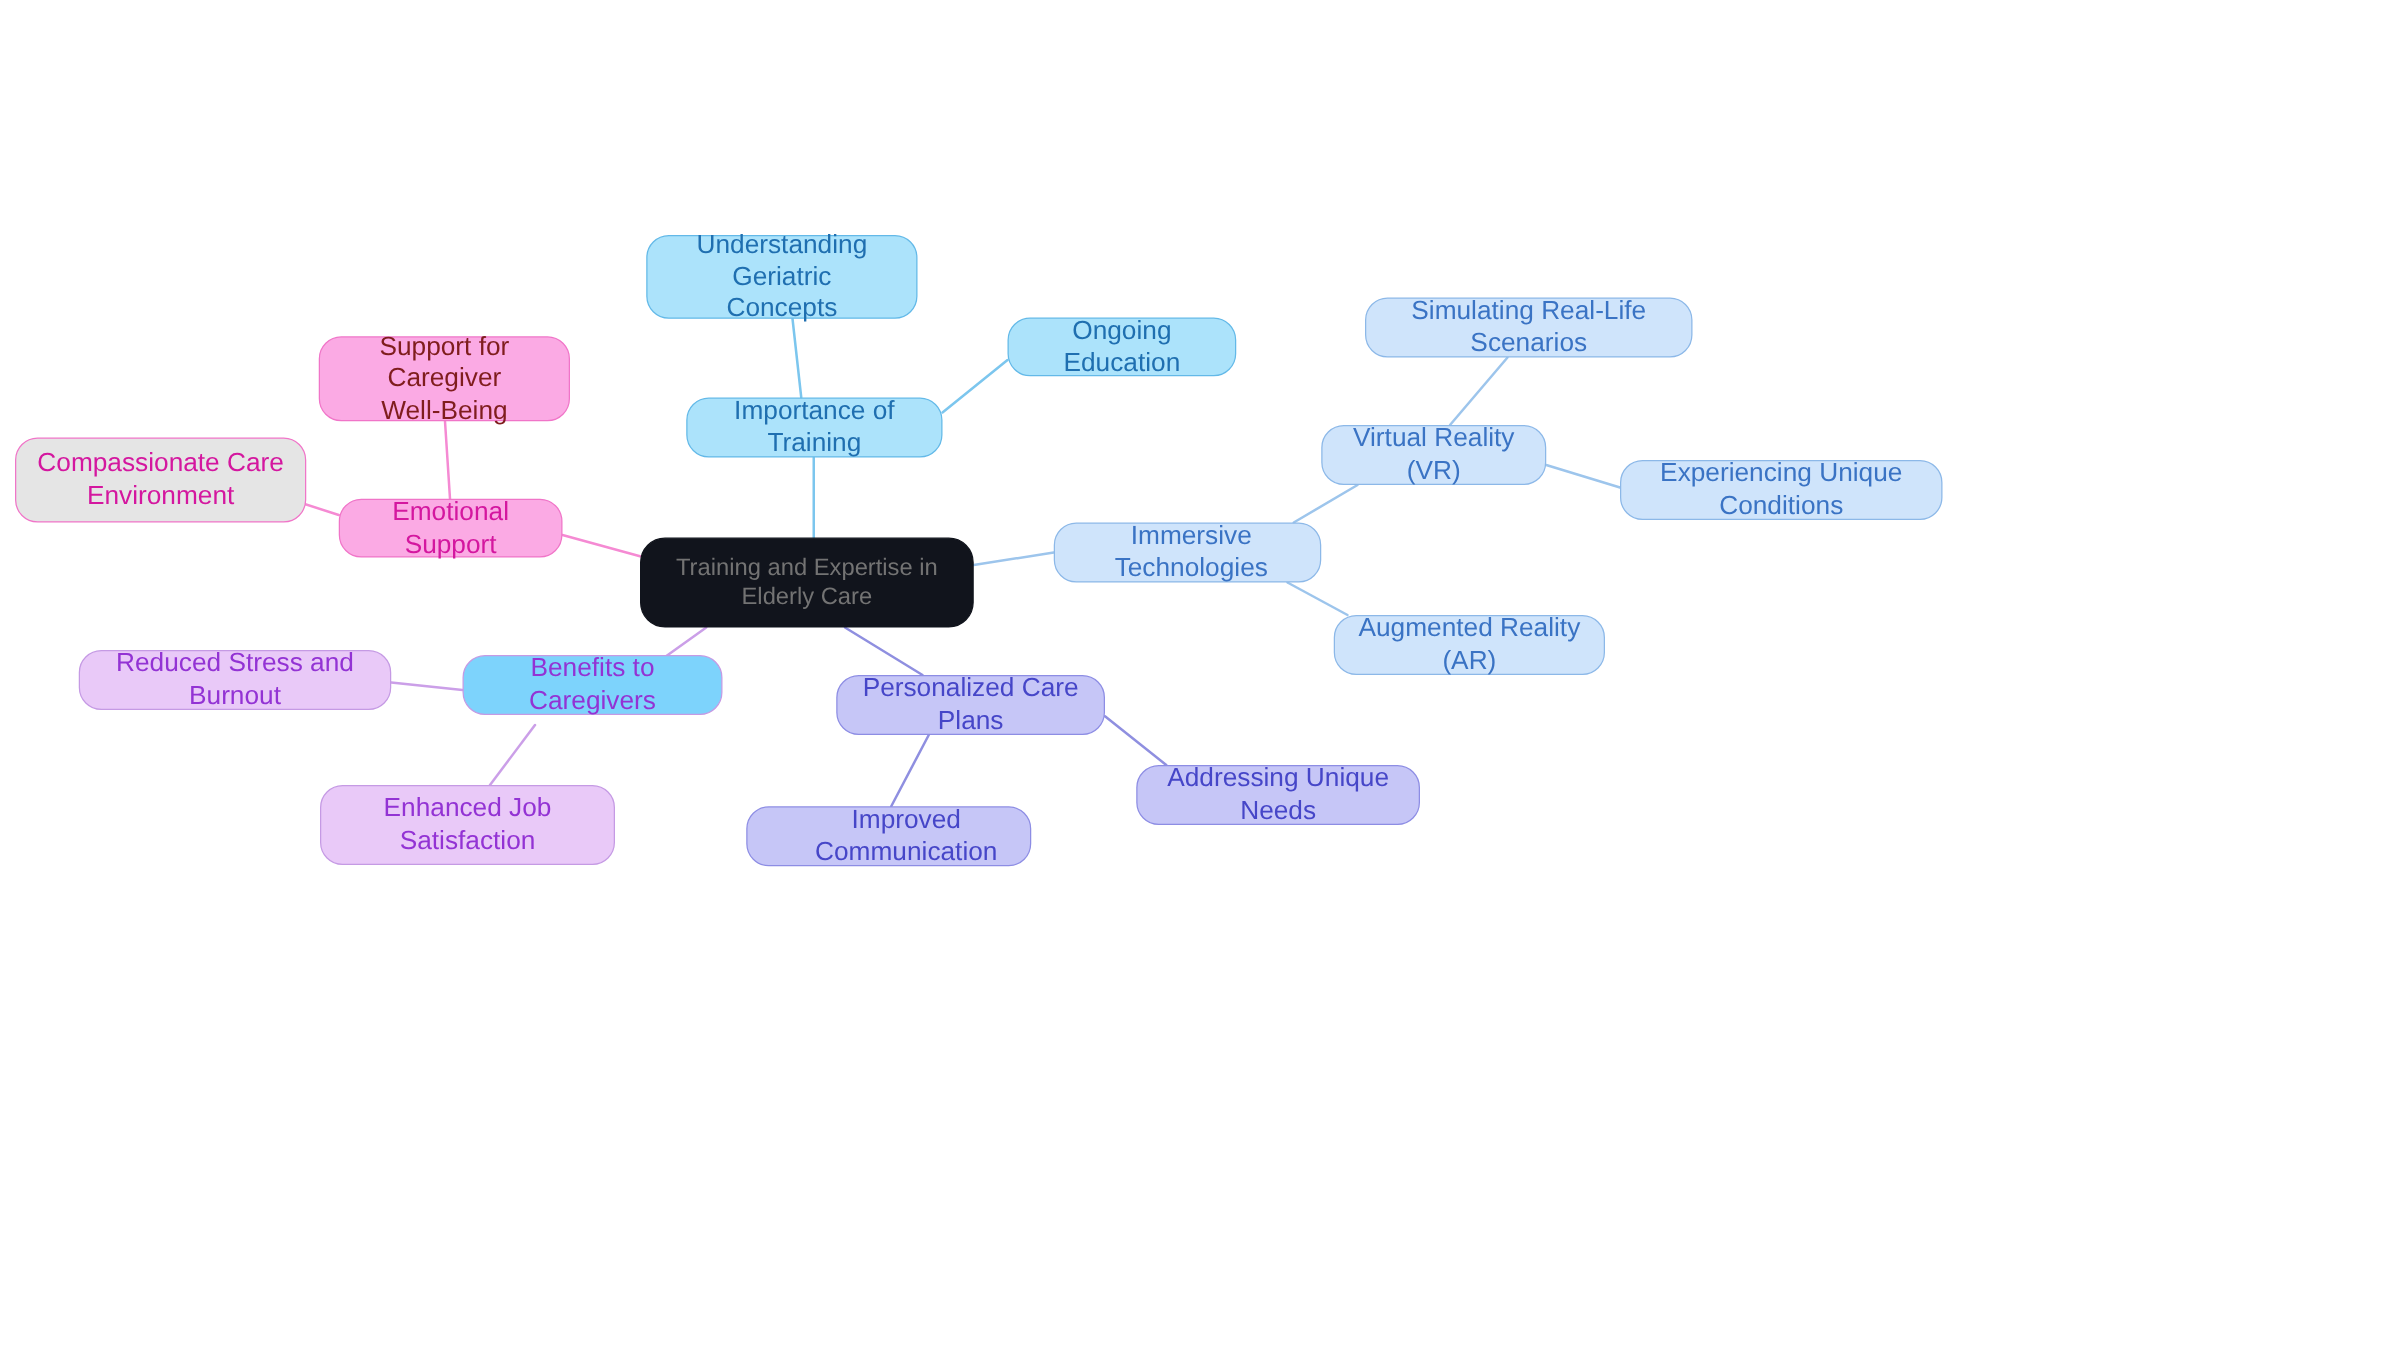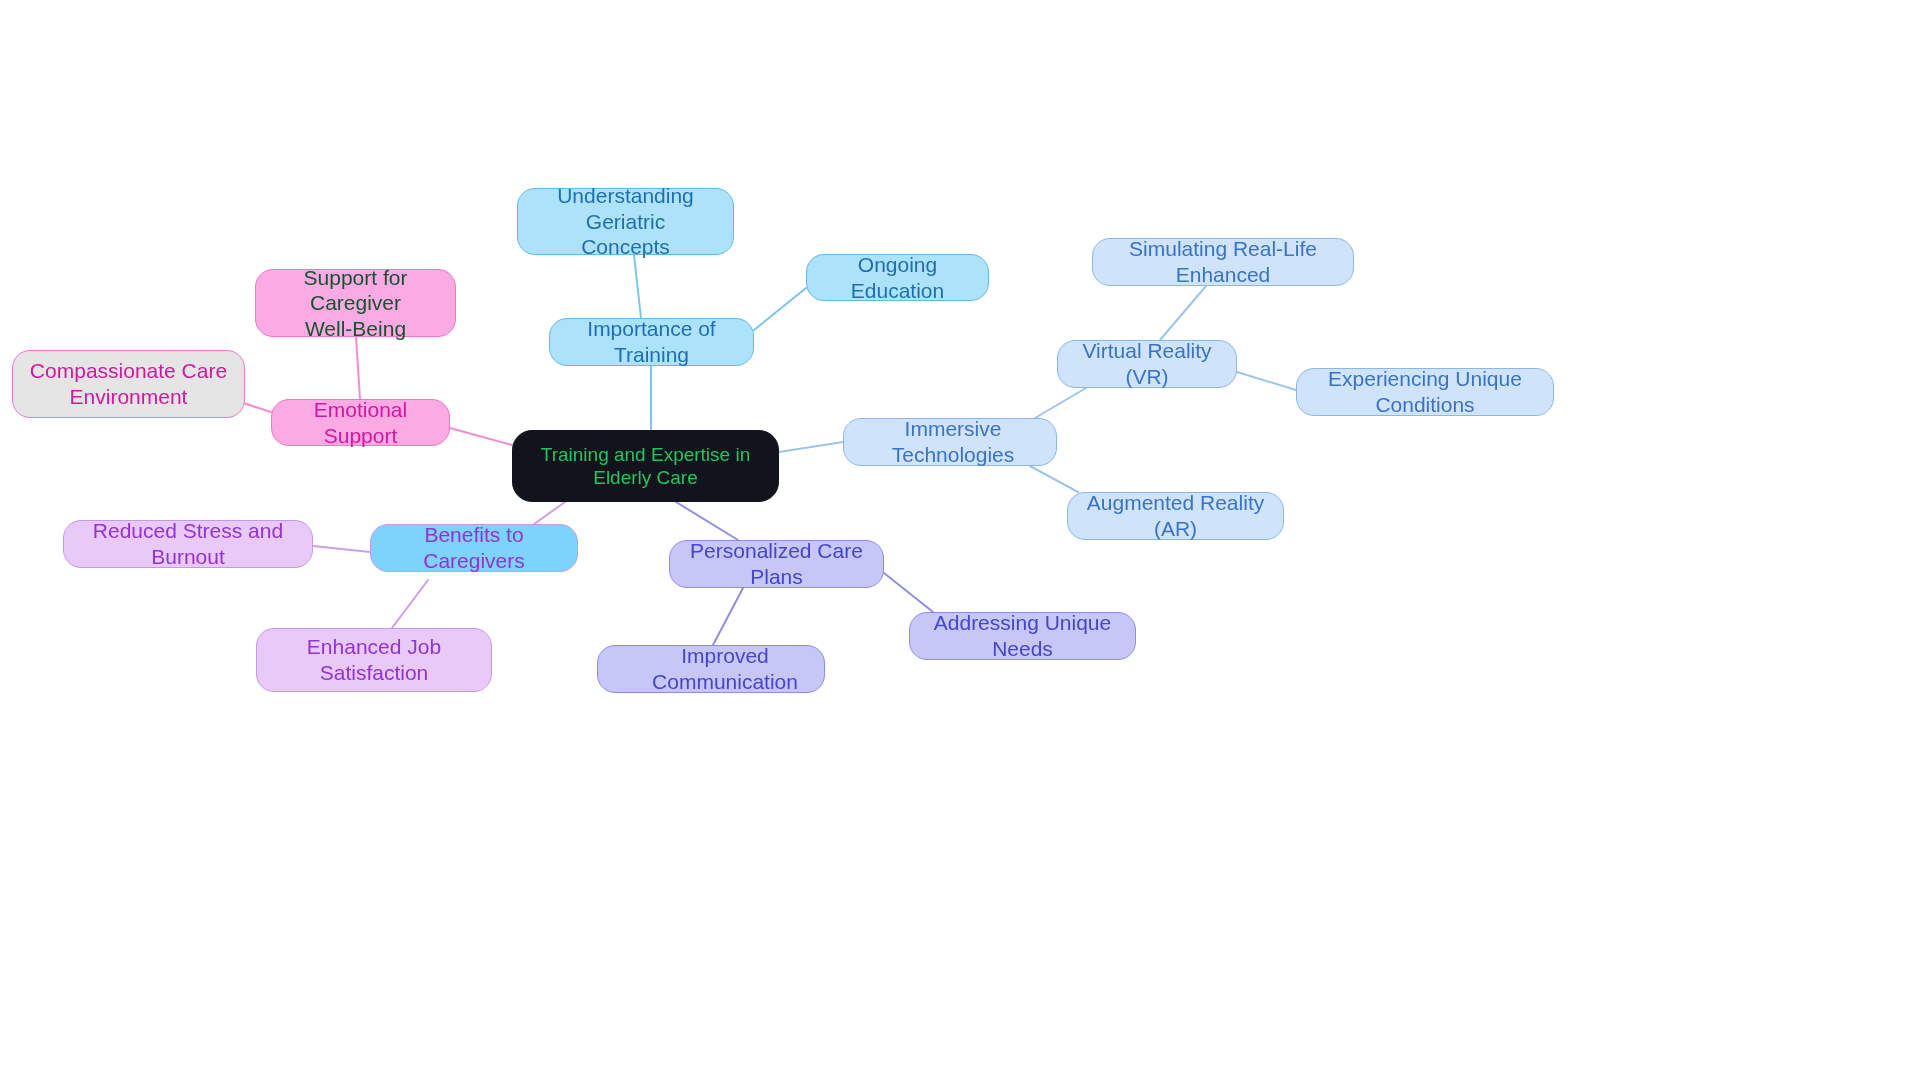--- a/index.html
+++ b/index.html
@@ -71,35 +71,35 @@
       <line x1="743" y1="588" x2="713" y2="645" stroke="#8f8fe0" stroke-width="2" stroke-linecap="round"></line>
       <line x1="884" y1="573" x2="933" y2="612" stroke="#8f8fe0" stroke-width="2" stroke-linecap="round"></line>
       <line x1="565" y1="502" x2="523" y2="532" stroke="#cb9fe8" stroke-width="2" stroke-linecap="round"></line>
       <line x1="370" y1="552" x2="313" y2="546" stroke="#cb9fe8" stroke-width="2" stroke-linecap="round"></line>
       <line x1="428" y1="580" x2="392" y2="628" stroke="#cb9fe8" stroke-width="2" stroke-linecap="round"></line>
       <line x1="512" y1="445" x2="450" y2="428" stroke="#f58ad3" stroke-width="2" stroke-linecap="round"></line>
       <line x1="360" y1="399" x2="356" y2="337" stroke="#f58ad3" stroke-width="2" stroke-linecap="round"></line>
       <line x1="271" y1="412" x2="209" y2="392" stroke="#f58ad3" stroke-width="2" stroke-linecap="round"></line>
     </svg>
   <div id="node-layer">
-      <div class="node root" style="left: 512px; top: 430px; width: 267px; height: 72px; background: rgb(17, 20, 28); border-color: rgb(17, 20, 28); color: #22c55e;"><span>Training and Expertise in Elderly Care</span></div>
+      <div class="node root" style="left: 512px; top: 430px; width: 267px; height: 72px; background: rgb(17, 20, 28); border-color: rgb(17, 20, 28); color: #737373;"><span>Training and Expertise in Elderly Care</span></div>
       <div class="node branch" style="left: 549px; top: 318px; width: 205px; height: 48px; background: rgb(172, 227, 251); border-color: rgb(99, 185, 232); color: rgb(31, 111, 176);"><span>Importance of Training</span></div>
       <div class="node leaf" style="left: 517px; top: 188px; width: 217px; height: 67px; background: rgb(172, 227, 251); border-color: rgb(99, 185, 232); color: rgb(31, 111, 176);"><span>Understanding Geriatric
 Concepts</span></div>
       <div class="node leaf" style="left: 806px; top: 254px; width: 183px; height: 47px; background: rgb(172, 227, 251); border-color: rgb(99, 185, 232); color: rgb(31, 111, 176);"><span>Ongoing Education</span></div>
       <div class="node branch" style="left: 843px; top: 418px; width: 214px; height: 48px; background: rgb(207, 228, 251); border-color: rgb(140, 184, 232); color: rgb(58, 115, 196); padding-left: 20px;"><span>Immersive Technologies</span></div>
       <div class="node leaf" style="left: 1057px; top: 340px; width: 180px; height: 48px; background: rgb(207, 228, 251); border-color: rgb(140, 184, 232); color: rgb(58, 115, 196);"><span>Virtual Reality (VR)</span></div>
-      <div class="node leaf" style="left: 1092px; top: 238px; width: 262px; height: 48px; background: rgb(207, 228, 251); border-color: rgb(140, 184, 232); color: rgb(58, 115, 196);"><span>Simulating Real-Life Enhanced</span></div>
+      <div class="node leaf" style="left: 1092px; top: 238px; width: 262px; height: 48px; background: rgb(207, 228, 251); border-color: rgb(140, 184, 232); color: rgb(58, 115, 196);"><span>Simulating Real-Life Scenarios</span></div>
       <div class="node leaf" style="left: 1296px; top: 368px; width: 258px; height: 48px; background: rgb(207, 228, 251); border-color: rgb(140, 184, 232); color: rgb(58, 115, 196);"><span>Experiencing Unique Conditions</span></div>
       <div class="node leaf" style="left: 1067px; top: 492px; width: 217px; height: 48px; background: rgb(207, 228, 251); border-color: rgb(140, 184, 232); color: rgb(58, 115, 196);"><span>Augmented Reality (AR)</span></div>
       <div class="node branch" style="left: 669px; top: 540px; width: 215px; height: 48px; background: rgb(198, 198, 247); border-color: rgb(141, 141, 228); color: rgb(70, 70, 200);"><span>Personalized Care Plans</span></div>
       <div class="node leaf" style="left: 597px; top: 645px; width: 228px; height: 48px; background: rgb(198, 198, 247); border-color: rgb(141, 141, 228); color: rgb(70, 70, 200); padding-left: 42px;"><span>Improved Communication</span></div>
       <div class="node leaf" style="left: 909px; top: 612px; width: 227px; height: 48px; background: rgb(198, 198, 247); border-color: rgb(141, 141, 228); color: rgb(70, 70, 200);"><span>Addressing Unique Needs</span></div>
       <div class="node branch" style="left: 370px; top: 524px; width: 208px; height: 48px; background: #7dd3fc; border-color: rgb(197, 154, 228); color: rgb(147, 51, 212);"><span>Benefits to Caregivers</span></div>
       <div class="node leaf" style="left: 63px; top: 520px; width: 250px; height: 48px; background: rgb(233, 201, 248); border-color: rgb(197, 154, 228); color: rgb(147, 51, 212);"><span>Reduced Stress and Burnout</span></div>
       <div class="node leaf" style="left: 256px; top: 628px; width: 236px; height: 64px; background: rgb(233, 201, 248); border-color: rgb(197, 154, 228); color: rgb(147, 51, 212);"><span>Enhanced Job Satisfaction</span></div>
       <div class="node branch" style="left: 271px; top: 399px; width: 179px; height: 47px; background: rgb(251, 170, 228); border-color: rgb(240, 117, 200); color: rgb(212, 23, 159);"><span>Emotional Support</span></div>
-      <div class="node leaf" style="left: 255px; top: 269px; width: 201px; height: 68px; background: rgb(251, 170, 228); border-color: rgb(240, 117, 200); color: #14532d;"><span>Support for Caregiver
+      <div class="node leaf" style="left: 255px; top: 269px; width: 201px; height: 68px; background: rgb(251, 170, 228); border-color: rgb(240, 117, 200); color: #7f1d1d;"><span>Support for Caregiver
 Well-Being</span></div>
       <div class="node leaf" style="left: 12px; top: 350px; width: 233px; height: 68px; background: #e5e5e5; border-color: rgb(240, 117, 200); color: rgb(212, 23, 159);"><span>Compassionate Care
 Environment</span></div>
     </div>
 </div>
 
 </body></html>

